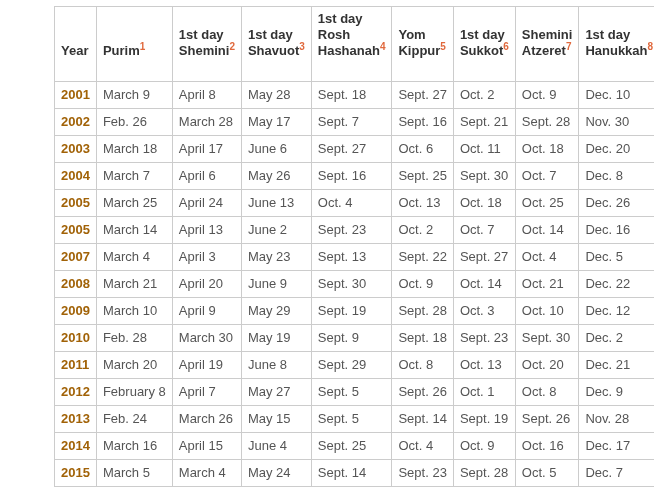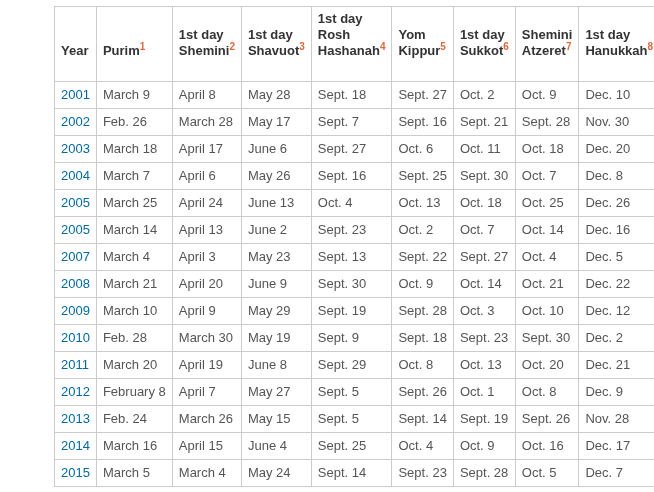--- a/index.html
+++ b/index.html
@@ -32,22 +32,22 @@
   table.holidays thead th {
     vertical-align: bottom;
     color: #333333;
     font-weight: bold;
     padding-top: 4px;
     padding-bottom: 22px;
     white-space: normal;
     height: 48px;
   }
   table.holidays tbody th {
-    color: #0369a1;
-    font-weight: normal;
+    color: #a16207;
+    font-weight: bold;
   }
   table.holidays tbody td {
     color: #555555;
     font-weight: normal;
   }
   table.holidays tbody tr {
     height: 27px;
   }
   sup.fnref {
     color: #e0683c;

